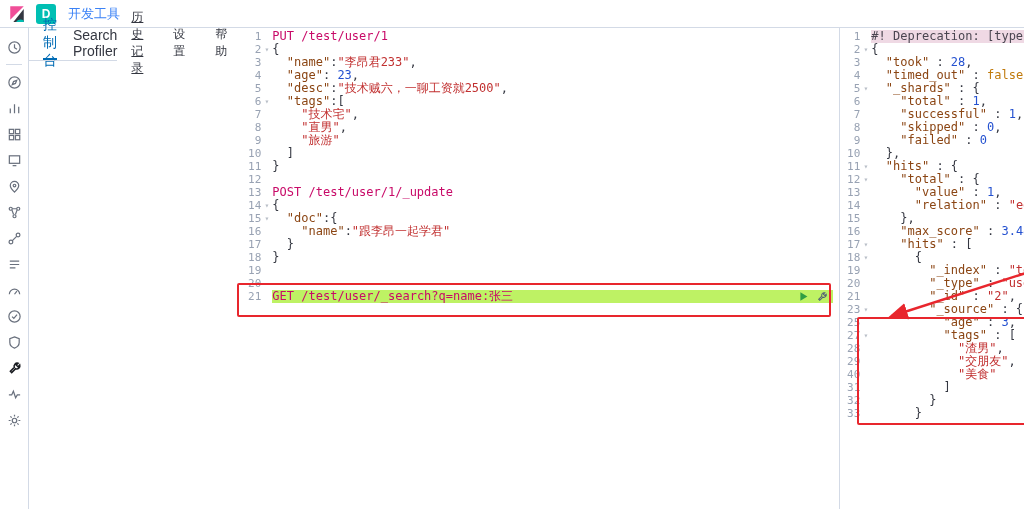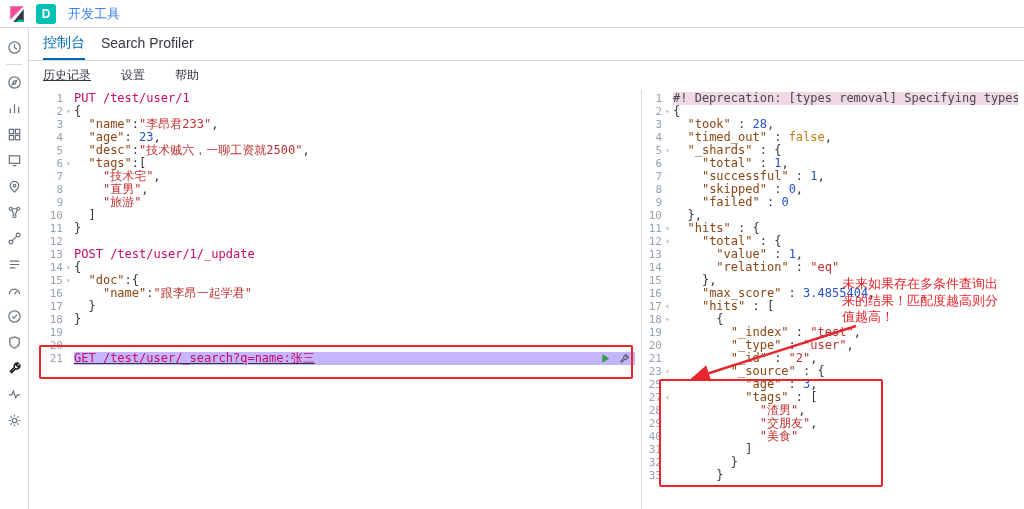--- a/index.html
+++ b/index.html
@@ -18,21 +18,21 @@
 
   
   .body-row { flex:1; display:flex; min-height:0; }
   .sidebar { flex:0 0 28px; border-right:1px solid #d3dae6; background:#fff;
     display:flex; flex-direction:column; align-items:center; padding-top:6px; }
   .side-icon { height:26px; width:28px; display:flex; align-items:center; justify-content:center; cursor:pointer; }
   .side-icon svg { stroke:#69707d; fill:none; stroke-width:1.3; }
   .side-icon.active svg { stroke:#1a1c21; stroke-width:1.6; }
   .side-div { width:16px; height:1px; background:#d3dae6; margin:4px 0; }
 
-  .main { flex:1; display:flex; flex-direction:column; min-width:0; }
+  .main { flex:1; display:flex; flex-direction:row; min-width:0; }
 
   
   .tabbar { height:33px; flex:0 0 33px; display:flex; align-items:stretch;
     border-bottom:1px solid #d3dae6; }
   .tab { display:flex; align-items:center; margin-left:16px; font-size:14px;
     color:#343741; cursor:pointer; border-bottom:2px solid transparent; }
   .tab:first-child { margin-left:14px; }
   .tab.active { color:#006bb4; border-bottom-color:#006bb4; }
 
   
@@ -45,21 +45,21 @@
   .pane { position:relative; overflow:hidden; background:#fff; }
   .pane.request { flex:0 0 612px; }
   .pane.response { flex:1; border-left:1px solid #d3dae6; }
   .lines { padding-top:2px; }
   .line { display:flex; height:13px; line-height:13px; position:relative;
     font-family:"DejaVu Sans Mono", monospace; font-size:12px; white-space:pre; }
   .gut { flex:0 0 34px; text-align:right; color:#98a2b3; font-size:11px; }
   .response .gut { flex:0 0 20px; }
   .caret { flex:0 0 11px; text-align:center; color:#b9bfc8; font-size:8px; cursor:pointer; }
   .code-wrap { flex:1; overflow:hidden; margin-right:6px; }
-  .line.sel .code-wrap { background:#c4b5fd;text-decoration:underline; }
+  .line.sel .code-wrap { background:#bef264; }
   .line.hl .code-wrap { background:#efd9e4; }
 
   .tok-meth { color:#c80a68; }
   .tok-url  { color:#c80a68; }
   .tok-key  { color:#8b4513; }
   .tok-str  { color:#c13030; }
   .tok-num  { color:#2451d0; }
   .tok-bool { color:#c07a0c; }
   .tok-pun  { color:#343741; }
   .tok-ws   { }

